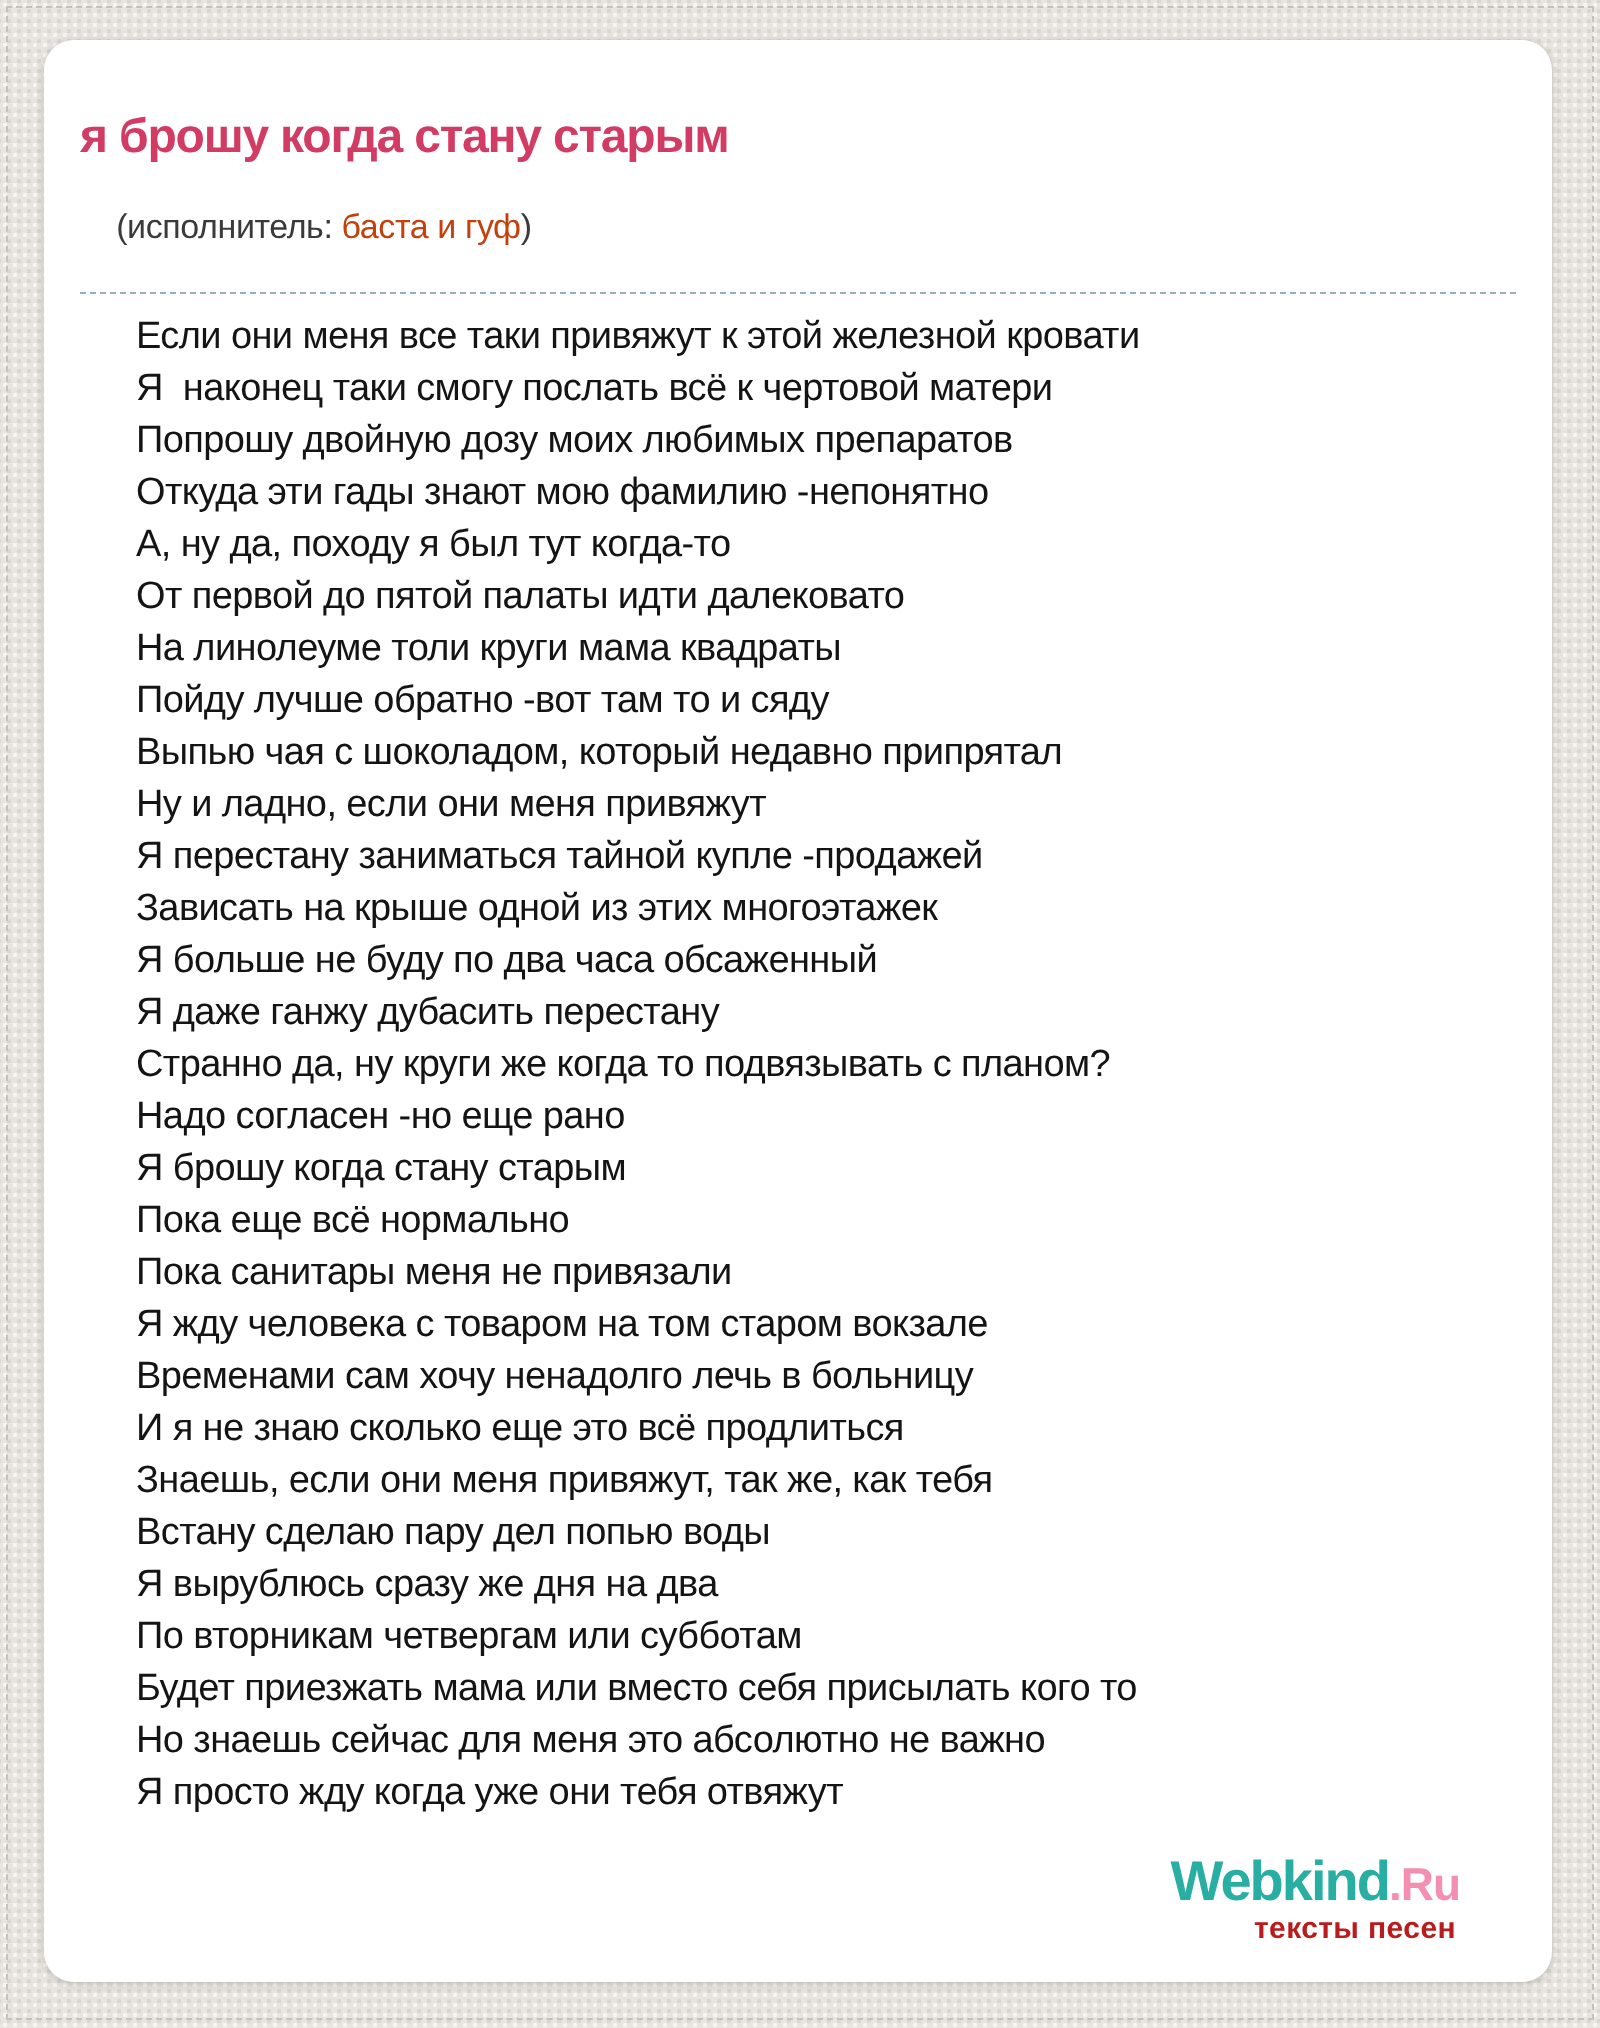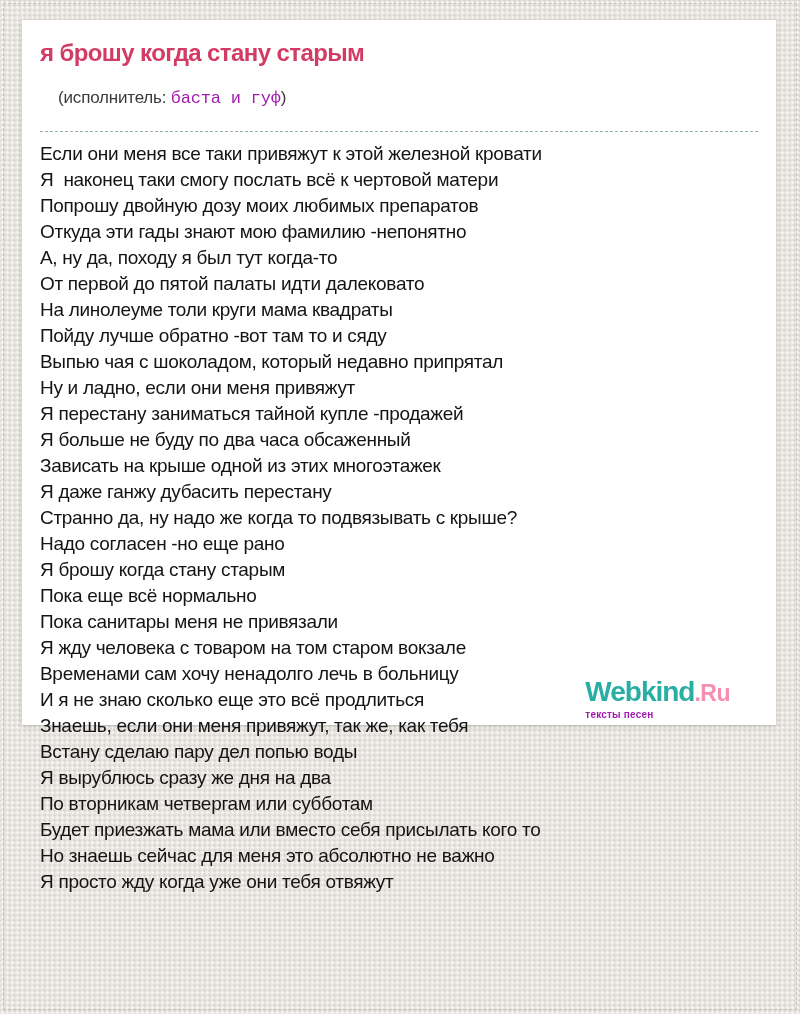--- a/index.html
+++ b/index.html
@@ -23,89 +23,91 @@
     position: absolute;
     left: 3px; top: 3px; right: 3px; bottom: 4px;
     border: 1px dashed #c7c1ba;
     pointer-events: none;
   }
   .card {
     position: absolute;
     left: 22px;
     top: 20px;
     width: 754px;
-    height: 705px;
+    height: 971px;
     background: #ffffff;
     box-shadow: 0 1px 4px rgba(60,55,50,0.25);
     box-sizing: border-box;
-    padding: 18px 18px 0 18px;
+    padding: 34px 18px 0 18px;
+    border-radius: 15px;
   }
   .page-title {
     margin: 0;
     font-size: 24px;
     line-height: 30px;
     font-weight: bold;
     letter-spacing: -0.6px;
     color: #d23b63;
   }
   .artist-line {
     font-size: 17px;
     line-height: 20px;
     color: #3a3a3a;
     white-space: pre-wrap;
     letter-spacing: -0.2px;
   }
   .artist-link {
-    color: #a21caf;
+    color: #c2410c;
     text-decoration: none;
     cursor: pointer;
-    font-family: Liberation Mono, monospace;
   }
   .separator {
     border-bottom: 1px dashed #98aebb;
     height: 1px;
     margin-top: 1px;
   }
   .lyrics {
     margin-top: 9px;
     color: #141414;
+    margin-left: 28px;
   }
   .lyric-line {
     font-size: 19px;
     line-height: 26px;
     letter-spacing: -0.3px;
     white-space: pre-wrap;
   }
   .logo {
     position: absolute;
     right: 46px;
-    bottom: 4px;
+    bottom: 20px;
+    text-align: right;
     cursor: pointer;
     line-height: 30px;
   }
   .logo-main {
     font-size: 28px;
     font-weight: bold;
     letter-spacing: -1px;
     color: #29aea4;
   }
   .logo-suffix {
     font-size: 23px;
     font-weight: bold;
     letter-spacing: -0.5px;
     color: #f48fb1;
   }
   .logo-tagline {
-    font-size: 10px;
+    font-size: 15px;
     font-weight: bold;
     line-height: 13px;
     margin-top: -3px;
     margin-right: 2px;
     letter-spacing: 0.2px;
-    color: #a21caf;
+    color: #b91c1c;
   }
 </style>
 </head>
 <body>
 
 <div class="page-border"></div>
 
 <div class="card">
 
   <h1 class="page-title">я брошу когда стану старым</h1>
@@ -122,24 +124,24 @@
       <div class="lyric-line">Я  наконец таки смогу послать всё к чертовой матери</div>
       <div class="lyric-line">Попрошу двойную дозу моих любимых препаратов</div>
       <div class="lyric-line">Откуда эти гады знают мою фамилию -непонятно</div>
       <div class="lyric-line">А, ну да, походу я был тут когда-то</div>
       <div class="lyric-line">От первой до пятой палаты идти далековато</div>
       <div class="lyric-line">На линолеуме толи круги мама квадраты</div>
       <div class="lyric-line">Пойду лучше обратно -вот там то и сяду</div>
       <div class="lyric-line">Выпью чая с шоколадом, который недавно припрятал</div>
       <div class="lyric-line">Ну и ладно, если они меня привяжут</div>
       <div class="lyric-line">Я перестану заниматься тайной купле -продажей</div>
+      <div class="lyric-line">Зависать на крыше одной из этих многоэтажек</div>
       <div class="lyric-line">Я больше не буду по два часа обсаженный</div>
-      <div class="lyric-line">Зависать на крыше одной из этих многоэтажек</div>
       <div class="lyric-line">Я даже ганжу дубасить перестану</div>
-      <div class="lyric-line">Странно да, ну надо же когда то подвязывать с крыше?</div>
+      <div class="lyric-line">Странно да, ну круги же когда то подвязывать с планом?</div>
       <div class="lyric-line">Надо согласен -но еще рано</div>
       <div class="lyric-line">Я брошу когда стану старым</div>
       <div class="lyric-line">Пока еще всё нормально</div>
       <div class="lyric-line">Пока санитары меня не привязали</div>
       <div class="lyric-line">Я жду человека с товаром на том старом вокзале</div>
       <div class="lyric-line">Временами сам хочу ненадолго лечь в больницу</div>
       <div class="lyric-line">И я не знаю сколько еще это всё продлиться</div>
       <div class="lyric-line">Знаешь, если они меня привяжут, так же, как тебя</div>
       <div class="lyric-line">Встану сделаю пару дел попью воды</div>
       <div class="lyric-line">Я вырублюсь сразу же дня на два</div>

